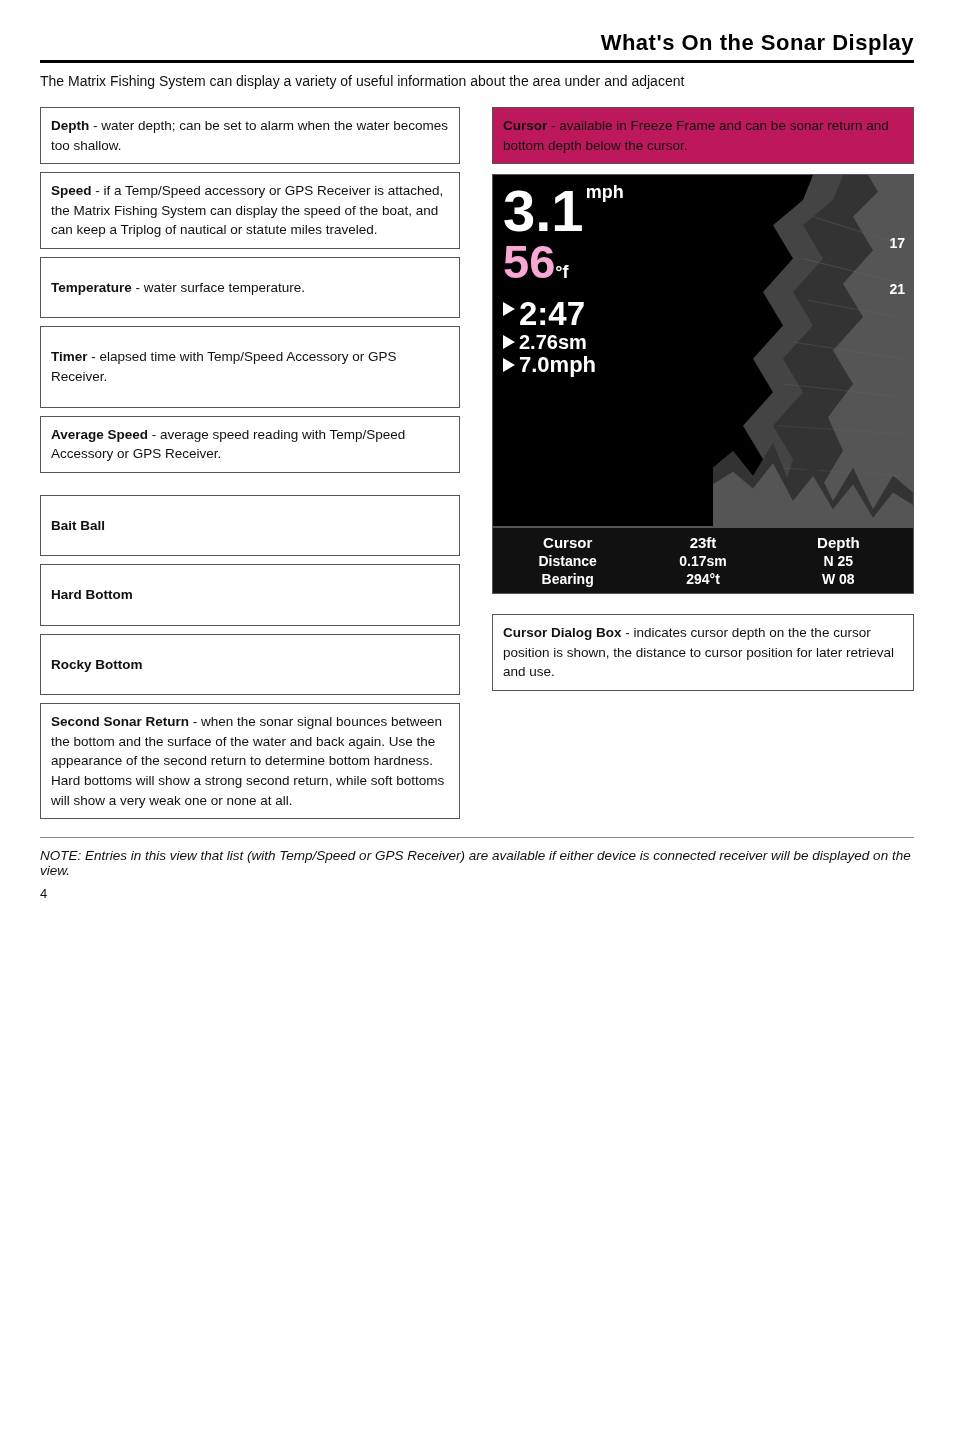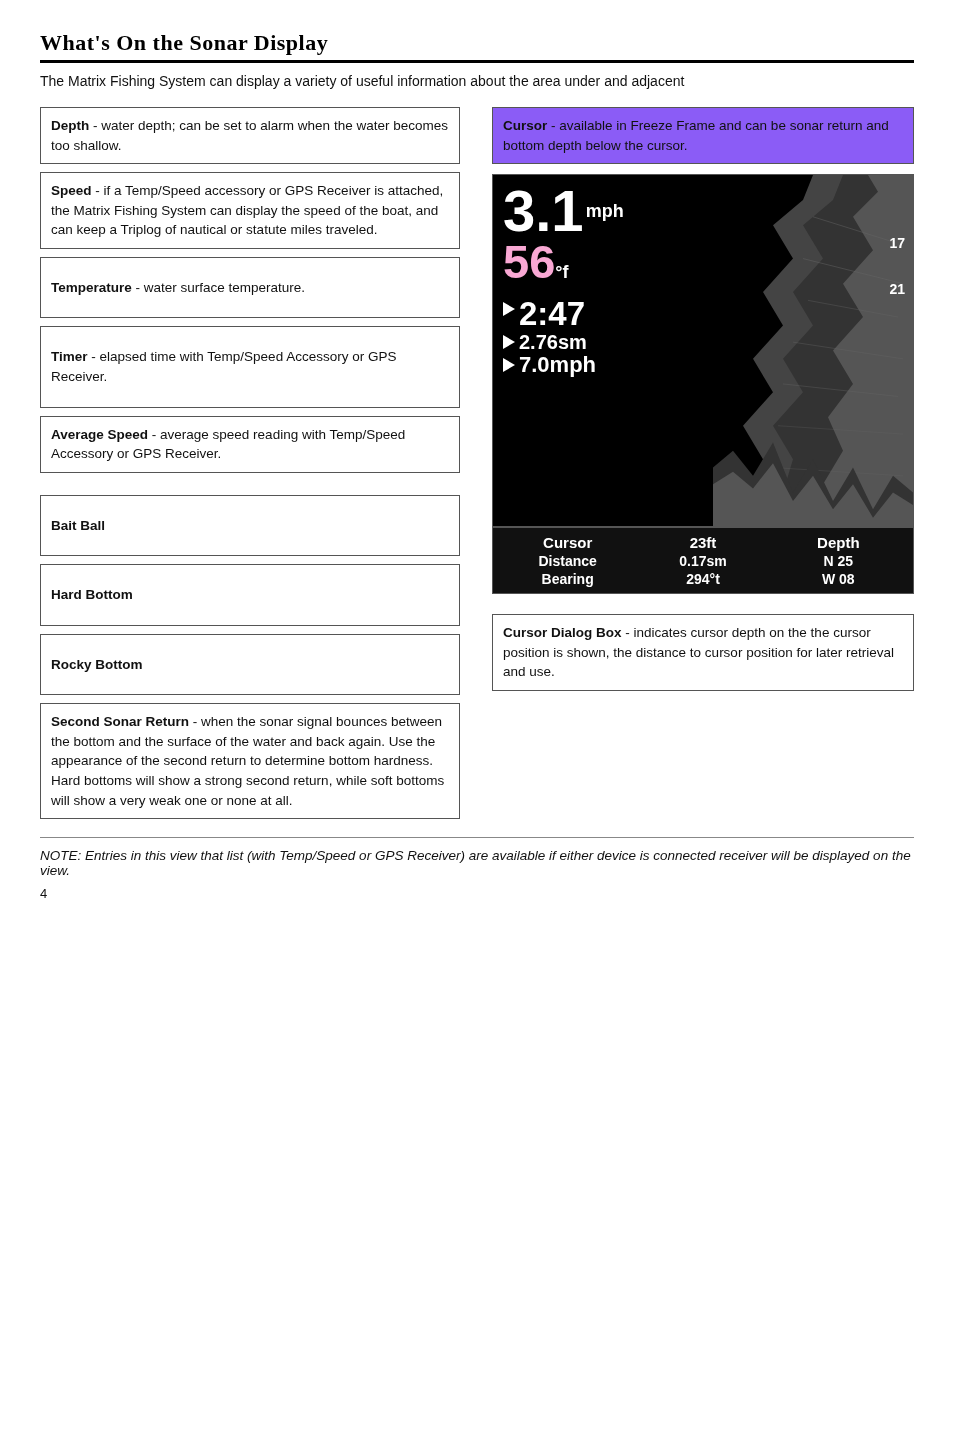--- a/index.html
+++ b/index.html
@@ -12,22 +12,23 @@
       padding: 30px 40px 30px 40px;
     }
 
     h1 {
       font-size: 22px;
       font-weight: 900;
       color: #000;
       border-bottom: 3px solid #000;
       padding-bottom: 4px;
       margin-bottom: 10px;
-      font-family: Liberation Serif, serif;
+      font-family: Liberation Sans, sans-serif;
       letter-spacing: 0.5px;
+      text-align: right;
     }
 
     .intro {
       font-size: 14px;
       margin-bottom: 18px;
       color: #111;
     }
 
     .main-layout {
       display: flex;
@@ -206,21 +207,21 @@
       height: 100%;
       z-index: 1;
     }
 
     
     .cursor-info {
       border: 1.5px solid #555;
       padding: 8px 10px;
       font-size: 13.5px;
       line-height: 1.45;
-      background: #8b5cf6;
+      background: #be185d;
     }
 
     .cursor-info .label {
       font-weight: 900;
       font-family: Arial Black, Arial, sans-serif;
     }
 
     .cursor-dialog-box {
       border: 1.5px solid #555;
       padding: 8px 10px;
@@ -333,21 +334,21 @@
           <line x1="65" y1="300" x2="190" y2="310" stroke="#666" stroke-width="1" opacity="0.3"></line>
           <line x1="60" y1="350" x2="190" y2="360" stroke="#666" stroke-width="1" opacity="0.3"></line>
 
           <polygon points="0,350 20,330 40,360 60,320 80,380 100,340 120,390 140,350 160,400 180,360 200,380 200,420 0,420" fill="#333"></polygon>
           <polygon points="0,370 20,355 40,375 60,345 80,390 100,360 120,400 140,370 160,410 180,380 200,395 200,420 0,420" fill="#555"></polygon>
         </svg>
 
         <div class="sonar-readings">
 
 
-          <div style="display:flex; align-items:center; margin-bottom:2px;">
+          <div style="display:flex; align-items:flex-start; margin-bottom:2px;">
             <span class="sonar-speed">3.1</span>
             <span class="sonar-mph">mph</span>
           </div>
 
           <div style="display:flex; align-items:baseline; margin-bottom:4px;">
             <span class="sonar-temp">56</span>
             <span class="sonar-degf">°f</span>
           </div>
 
           <div style="display:flex; align-items:center; margin-bottom:2px;">

